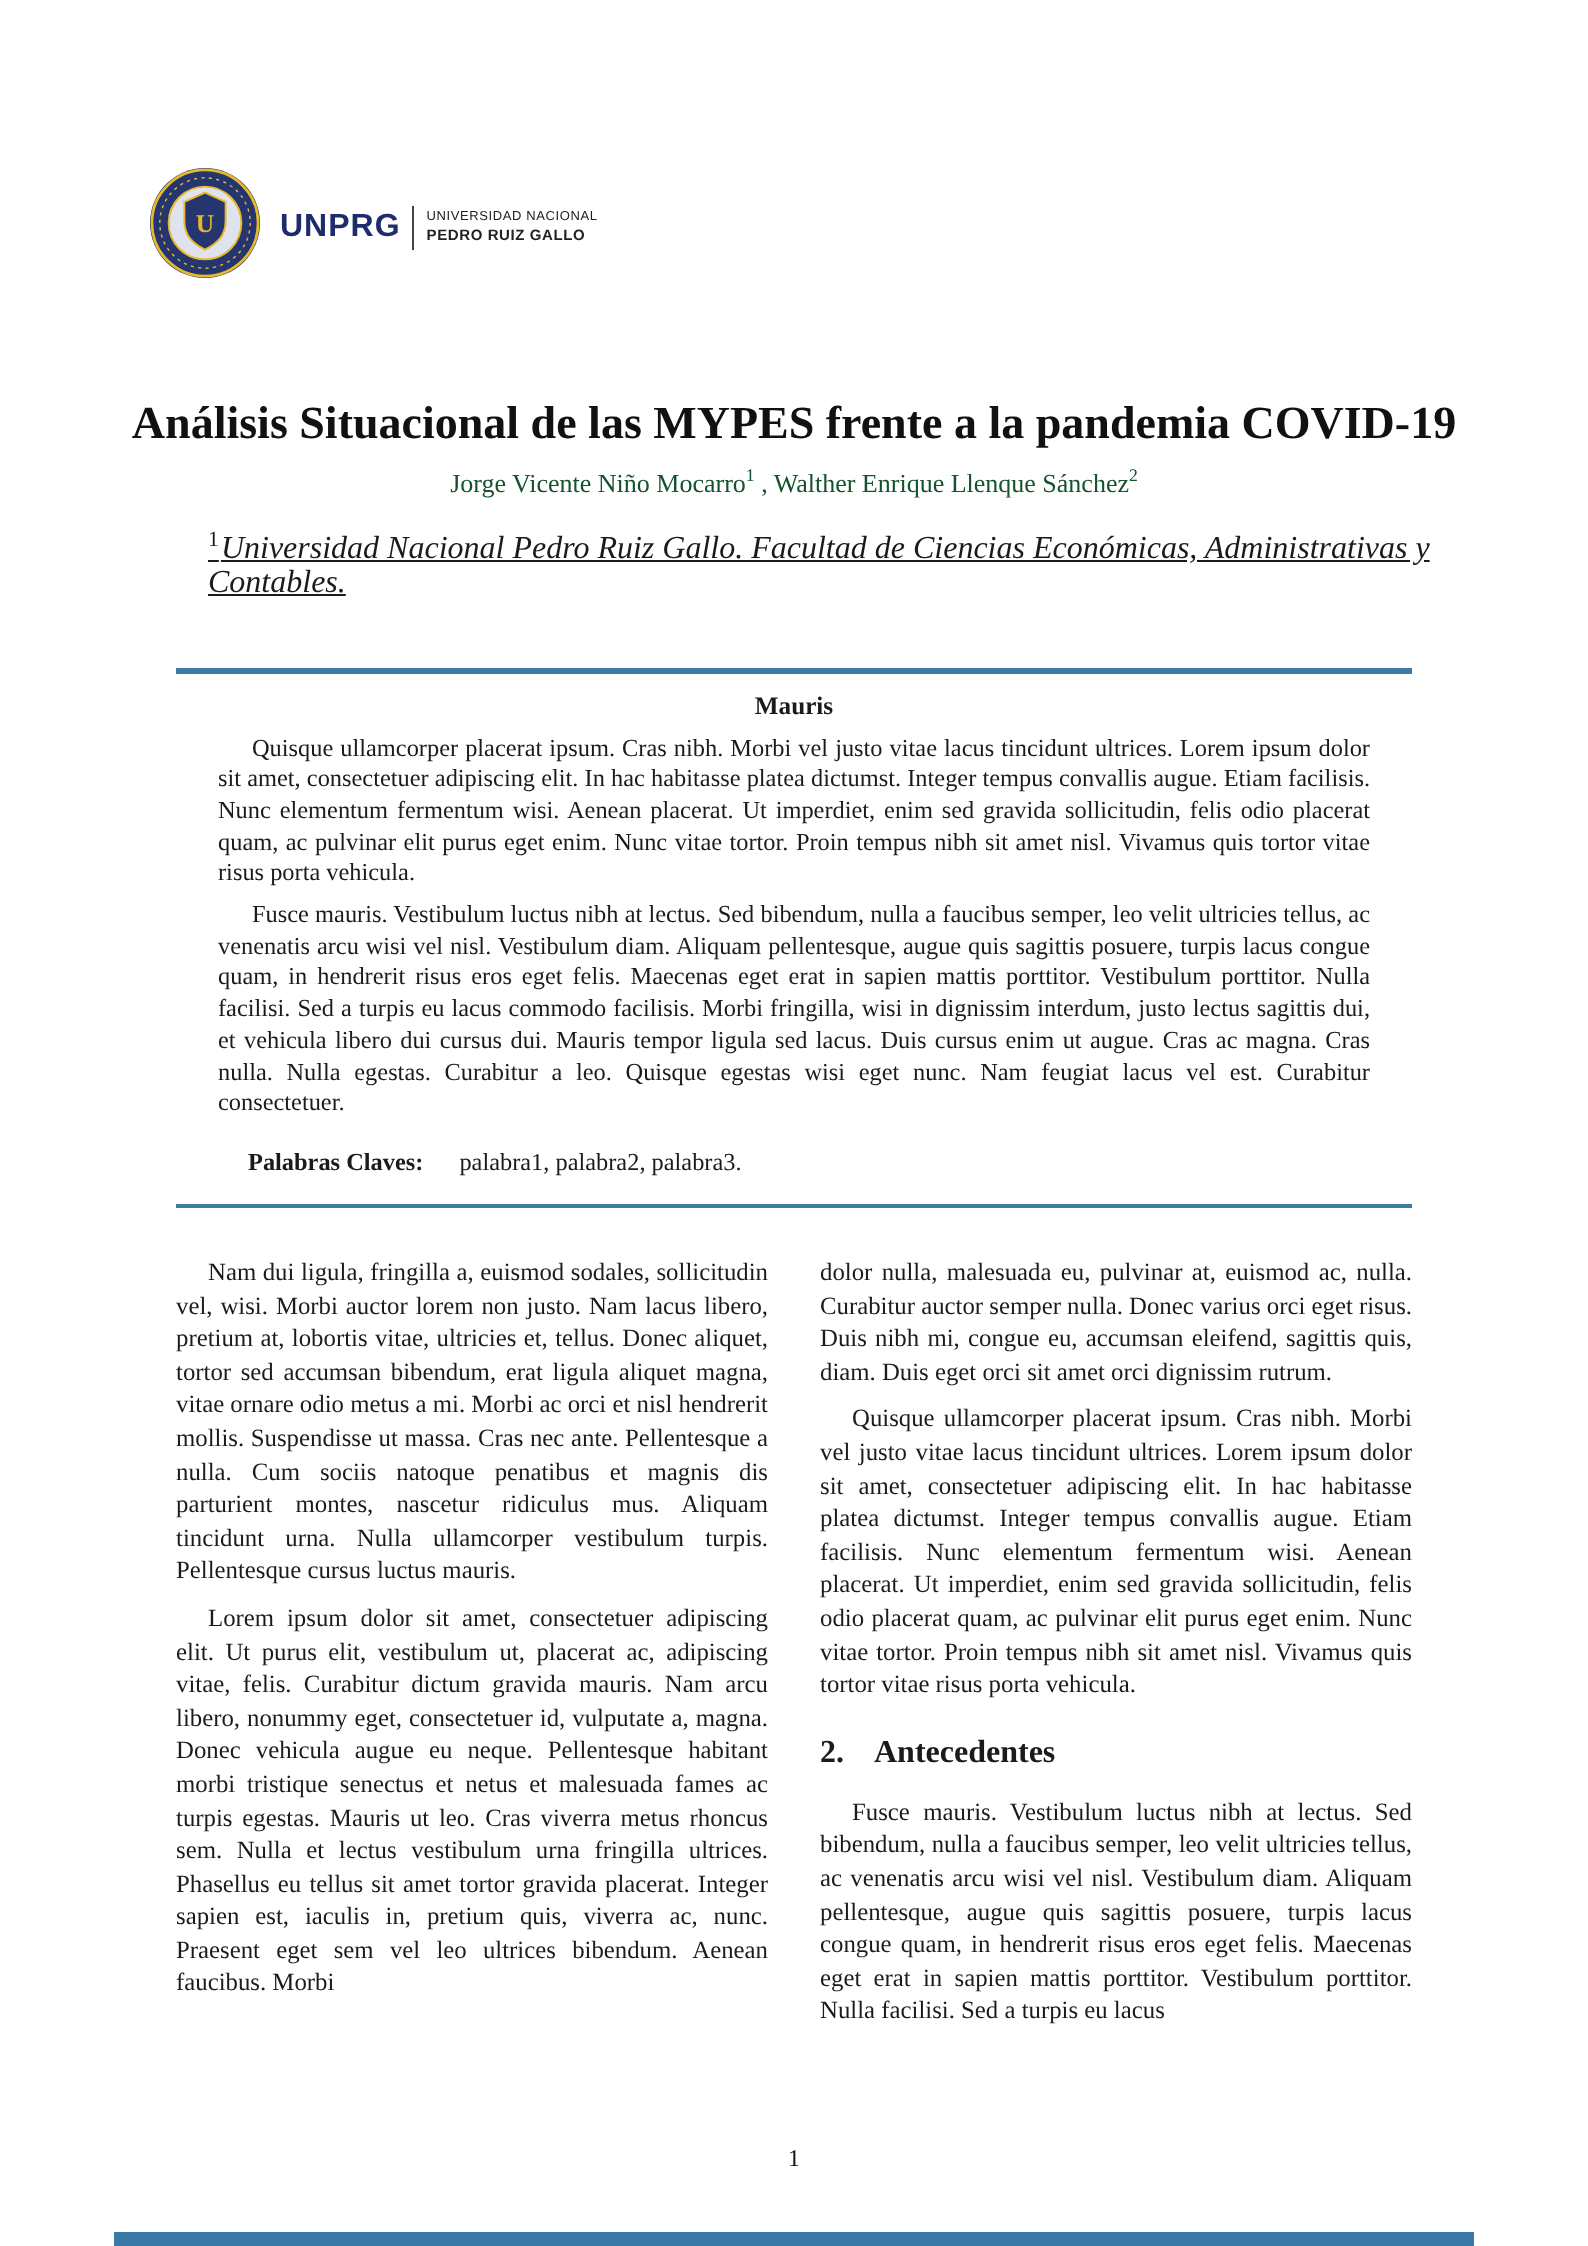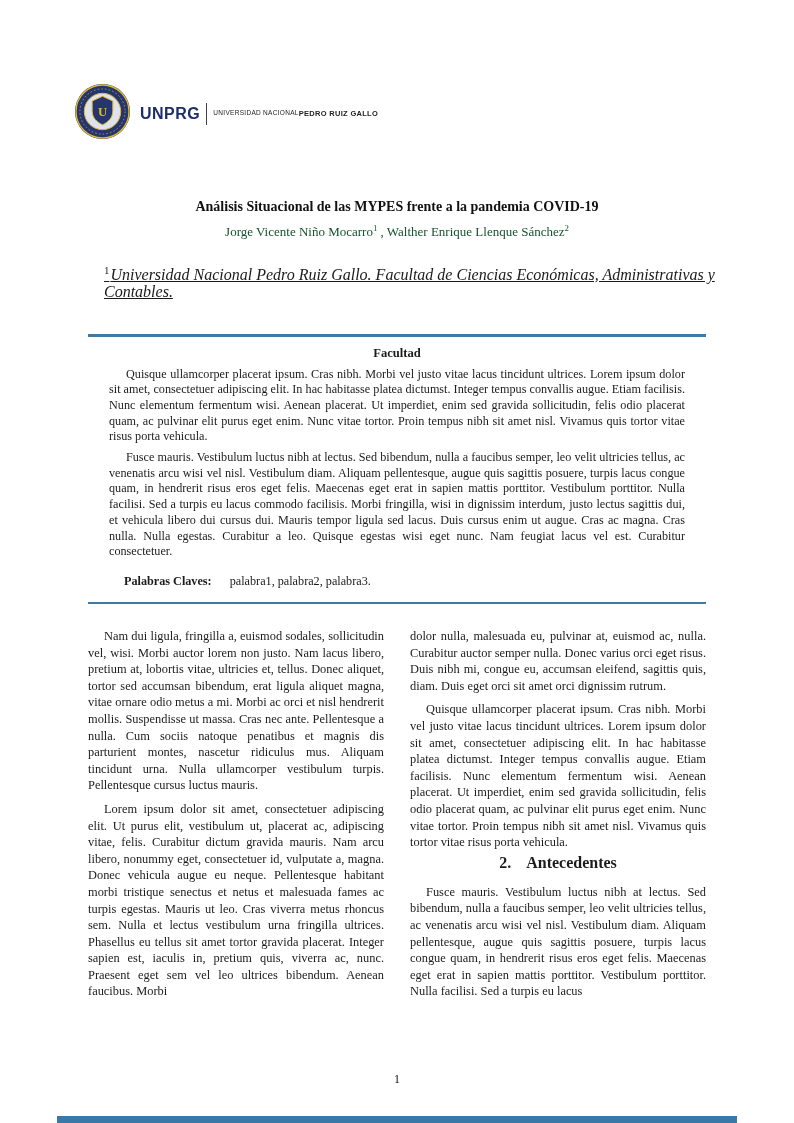--- a/index.html
+++ b/index.html
@@ -5,28 +5,28 @@
   * { margin:0; padding:0; box-sizing:border-box; }
   html,body { background:#ffffff; }
   body { width:794px; height:1123px; font-family:"Liberation Serif","DejaVu Serif",serif; color:#1b1b1b; }
   .page { position:relative; width:794px; height:1123px; overflow:hidden; background:#ffffff; }
 
   
   .unprg-logo { position:absolute; left:74px; top:83px; display:flex; align-items:center; gap:9px; }
   .unprg-text { display:flex; align-items:center; font-family:"Liberation Sans",sans-serif; }
   .unprg-acronym { font-size:16px; font-weight:bold; color:#1d2d6b; letter-spacing:.5px; }
   .unprg-divider { width:1px; height:22px; background:#444; margin:0 6px; }
-  .unprg-name { display:flex; flex-direction:row; justify-content:center; line-height:1.25; }
+  .unprg-name { display:flex; flex-direction:column; justify-content:center; line-height:1.25; }
   .unprg-name .l1 { font-size:6.5px; color:#222; letter-spacing:.3px; }
   .unprg-name .l2 { font-size:7.5px; font-weight:bold; color:#222; letter-spacing:.3px; }
   .faceac-logo { position:absolute; left:642px; top:82px; }
 
   
   .title-block { position:absolute; top:199px; left:0; width:794px; text-align:center; }
-  .paper-title { font-size:14px; font-weight:bold; color:#111; }
+  .paper-title { font-size:23px; font-weight:bold; color:#111; }
   .authors-line { margin-top:9px; font-size:13px; color:#14532d; }
   sup { font-size:68%; vertical-align:super; line-height:0; }
 
   
   .affiliations { position:absolute; top:266px; left:104px; width:618px; font-size:16px; line-height:17px;text-decoration:underline; }
   .affiliation-line { font-style:italic; }
   .affiliation-line sup { font-style:normal; margin-right:1px; }
 
   
   .abstract-block { position:absolute; top:334px; left:88px; width:618px; }
@@ -41,21 +41,21 @@
   .abstract-block .rule.bottom { margin-top:13px; }
 
   
   .columns { position:absolute; top:628px; left:88px; width:618px; display:flex; gap:26px; }
   .col { width:296px; }
   .section-heading { font-size:16px; font-weight:bold; margin-bottom:12px; }
   .section-heading .num { margin-right:15px; }
   .col p { font-size:12.4px; line-height:16.6px; text-align:justify; text-indent:16px; hyphens:auto; }
   .col p + p { margin-top:7px; }
   .col p.no-indent { text-indent:0; }
-  .col .section-heading.later { margin-top:3px;text-align:center; }
+  .col .section-heading.later { margin-top:17px; }
 
   
   .page-number { position:absolute; top:1072px; left:0; width:794px; text-align:center; font-size:12px; color:#111; }
   .footer-bar { position:absolute; left:57px; right:57px; bottom:0; height:7px; background:#3a78a8; z-index:5; }
 </style>
 </head>
 <body>
 
 <div class="page">
 
@@ -86,21 +86,21 @@
     <div class="paper-title">Análisis Situacional de las MYPES frente a la pandemia COVID-19</div>
     <div class="authors-line"><span>Jorge Vicente Niño Mocarro</span><sup>1</sup><span> , </span><span>Walther Enrique Llenque Sánchez</span><sup>2</sup></div>
   </div>
 
   <div class="affiliations">
     <div class="affiliation-line"><sup>1</sup><span>Universidad Nacional Pedro Ruiz Gallo. Facultad de Ciencias Económicas, Administrativas y Contables.</span></div>
   </div>
 
   <div class="abstract-block">
     <div class="rule top"></div>
-    <div class="abstract-heading">Facultad</div>
+    <div class="abstract-heading">Mauris</div>
     <div class="abstract-body">
       <p>Quisque ullamcorper placerat ipsum. Cras nibh. Morbi vel justo vitae lacus tincidunt ultrices. Lorem ipsum dolor sit amet, consectetuer adipiscing elit. In hac habitasse platea dictumst. Integer tempus convallis augue. Etiam facilisis. Nunc elementum fermentum wisi. Aenean placerat. Ut imperdiet, enim sed gravida sollicitudin, felis odio placerat quam, ac pulvinar elit purus eget enim. Nunc vitae tortor. Proin tempus nibh sit amet nisl. Vivamus quis tortor vitae risus porta vehicula.</p>
       <p>Fusce mauris. Vestibulum luctus nibh at lectus. Sed bibendum, nulla a faucibus semper, leo velit ultricies tellus, ac venenatis arcu wisi vel nisl. Vestibulum diam. Aliquam pellentesque, augue quis sagittis posuere, turpis lacus congue quam, in hendrerit risus eros eget felis. Maecenas eget erat in sapien mattis porttitor. Vestibulum porttitor. Nulla facilisi. Sed a turpis eu lacus commodo facilisis. Morbi fringilla, wisi in dignissim interdum, justo lectus sagittis dui, et vehicula libero dui cursus dui. Mauris tempor ligula sed lacus. Duis cursus enim ut augue. Cras ac magna. Cras nulla. Nulla egestas. Curabitur a leo. Quisque egestas wisi eget nunc. Nam feugiat lacus vel est. Curabitur consectetuer.</p>
     </div>
     <div class="keywords-row">
       <span class="keywords-label">Palabras Claves:</span><span class="keywords-text">palabra1, palabra2, palabra3.</span>
     </div>
     <div class="rule bottom"></div>
   </div>
 

